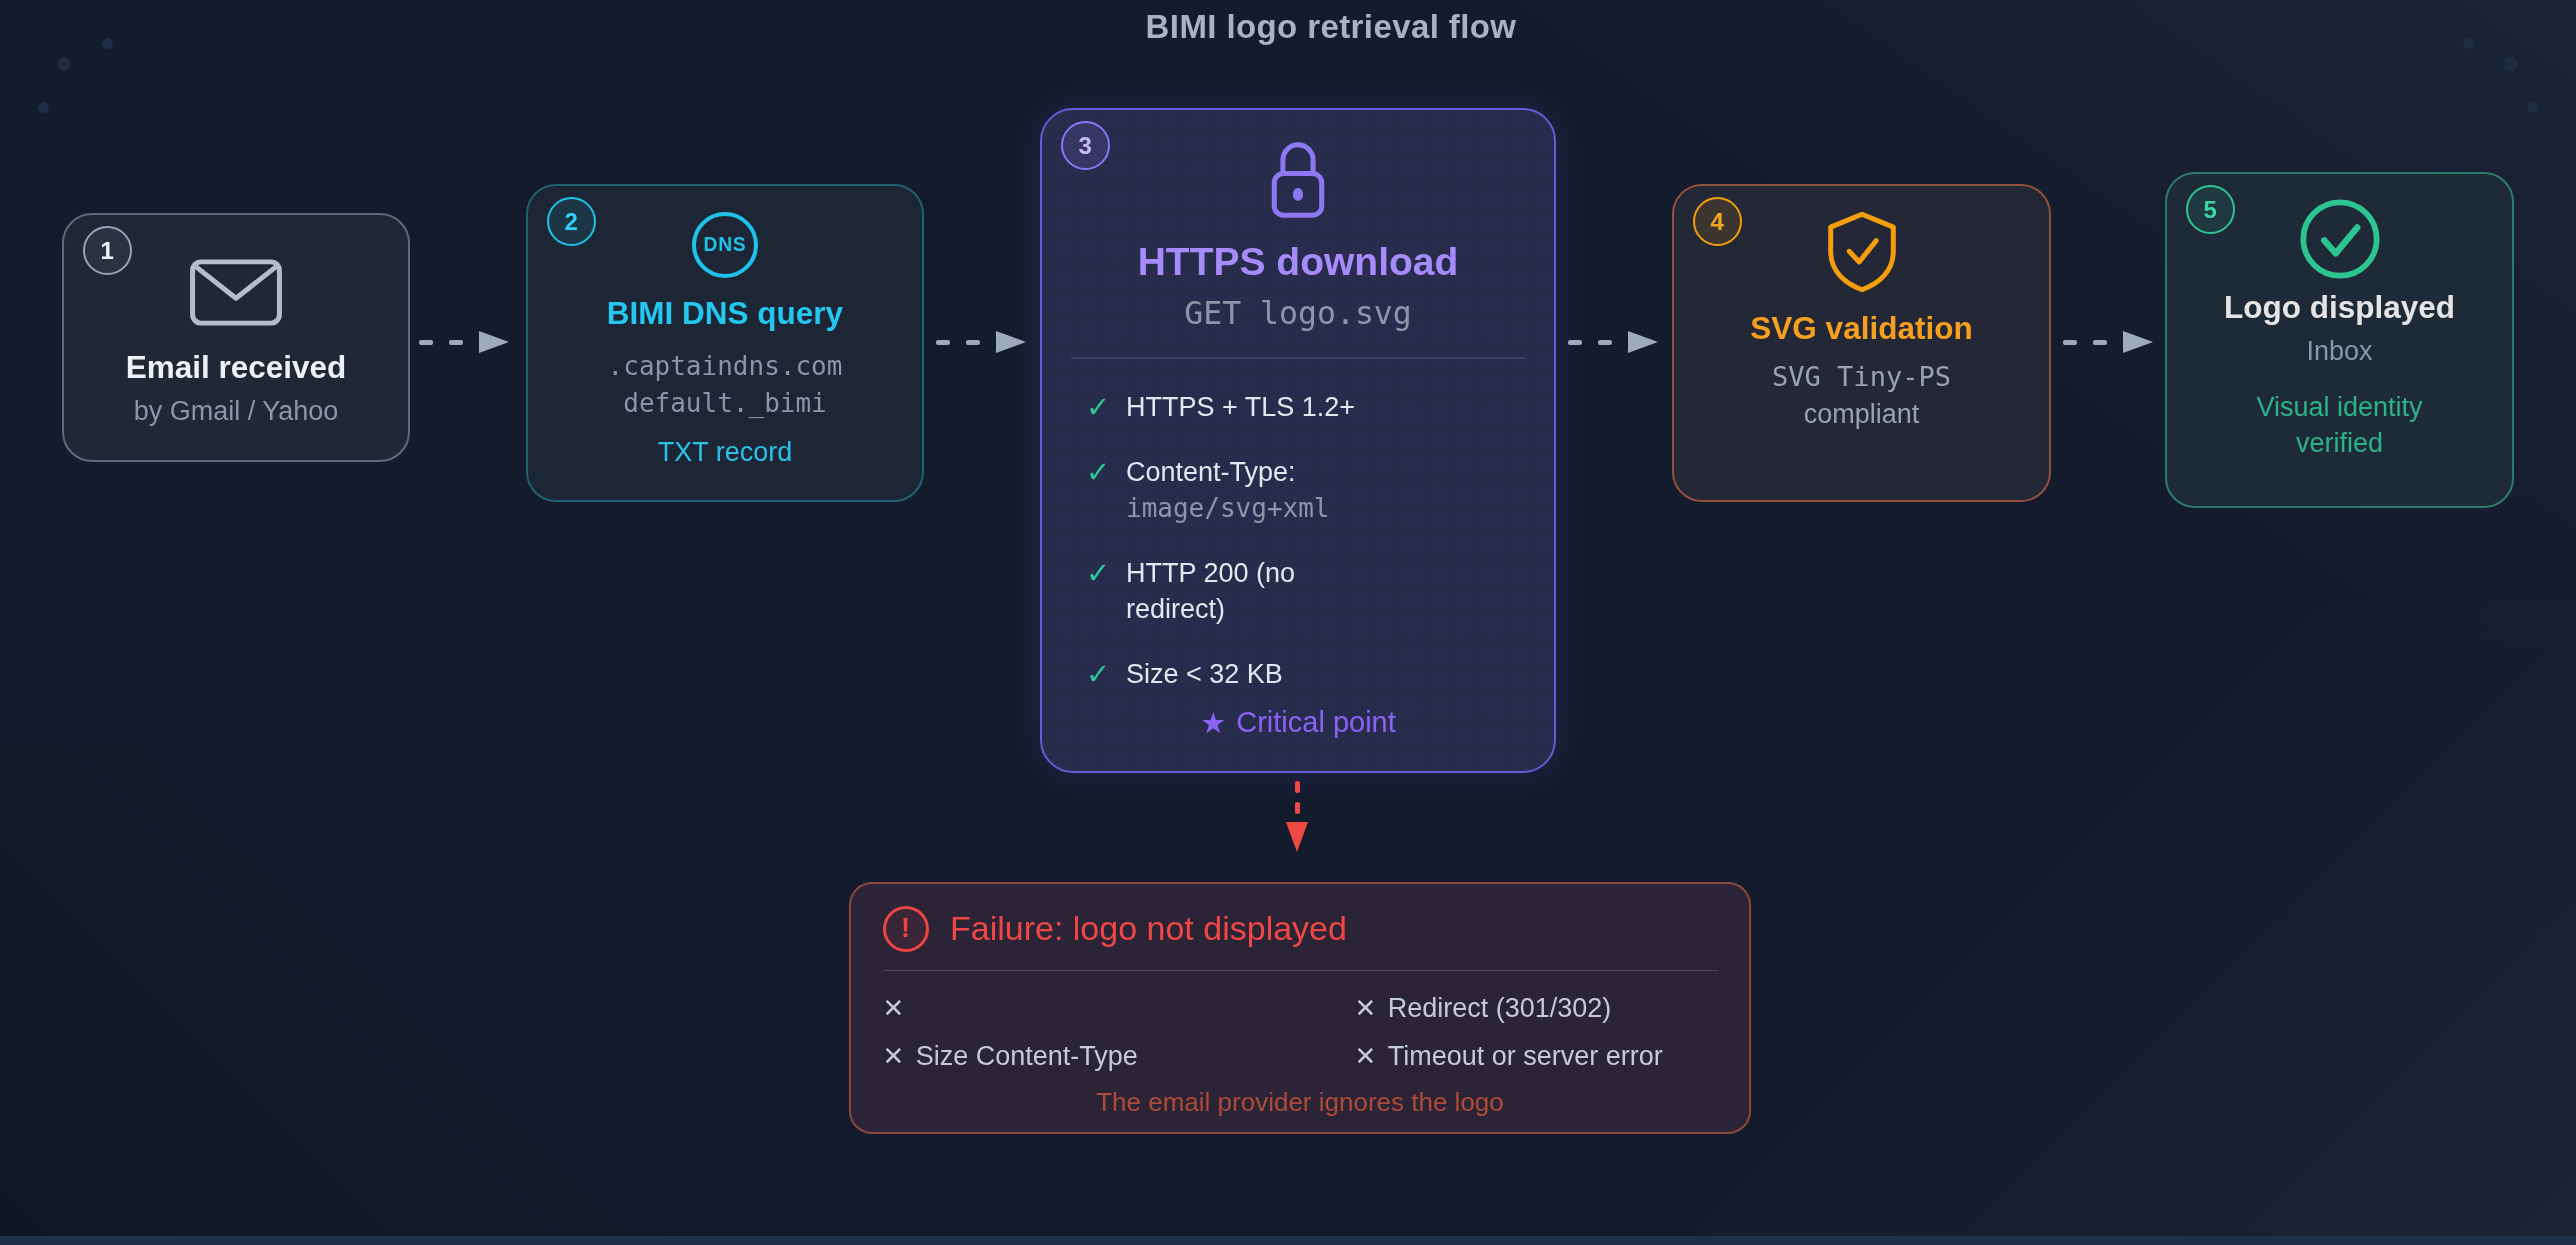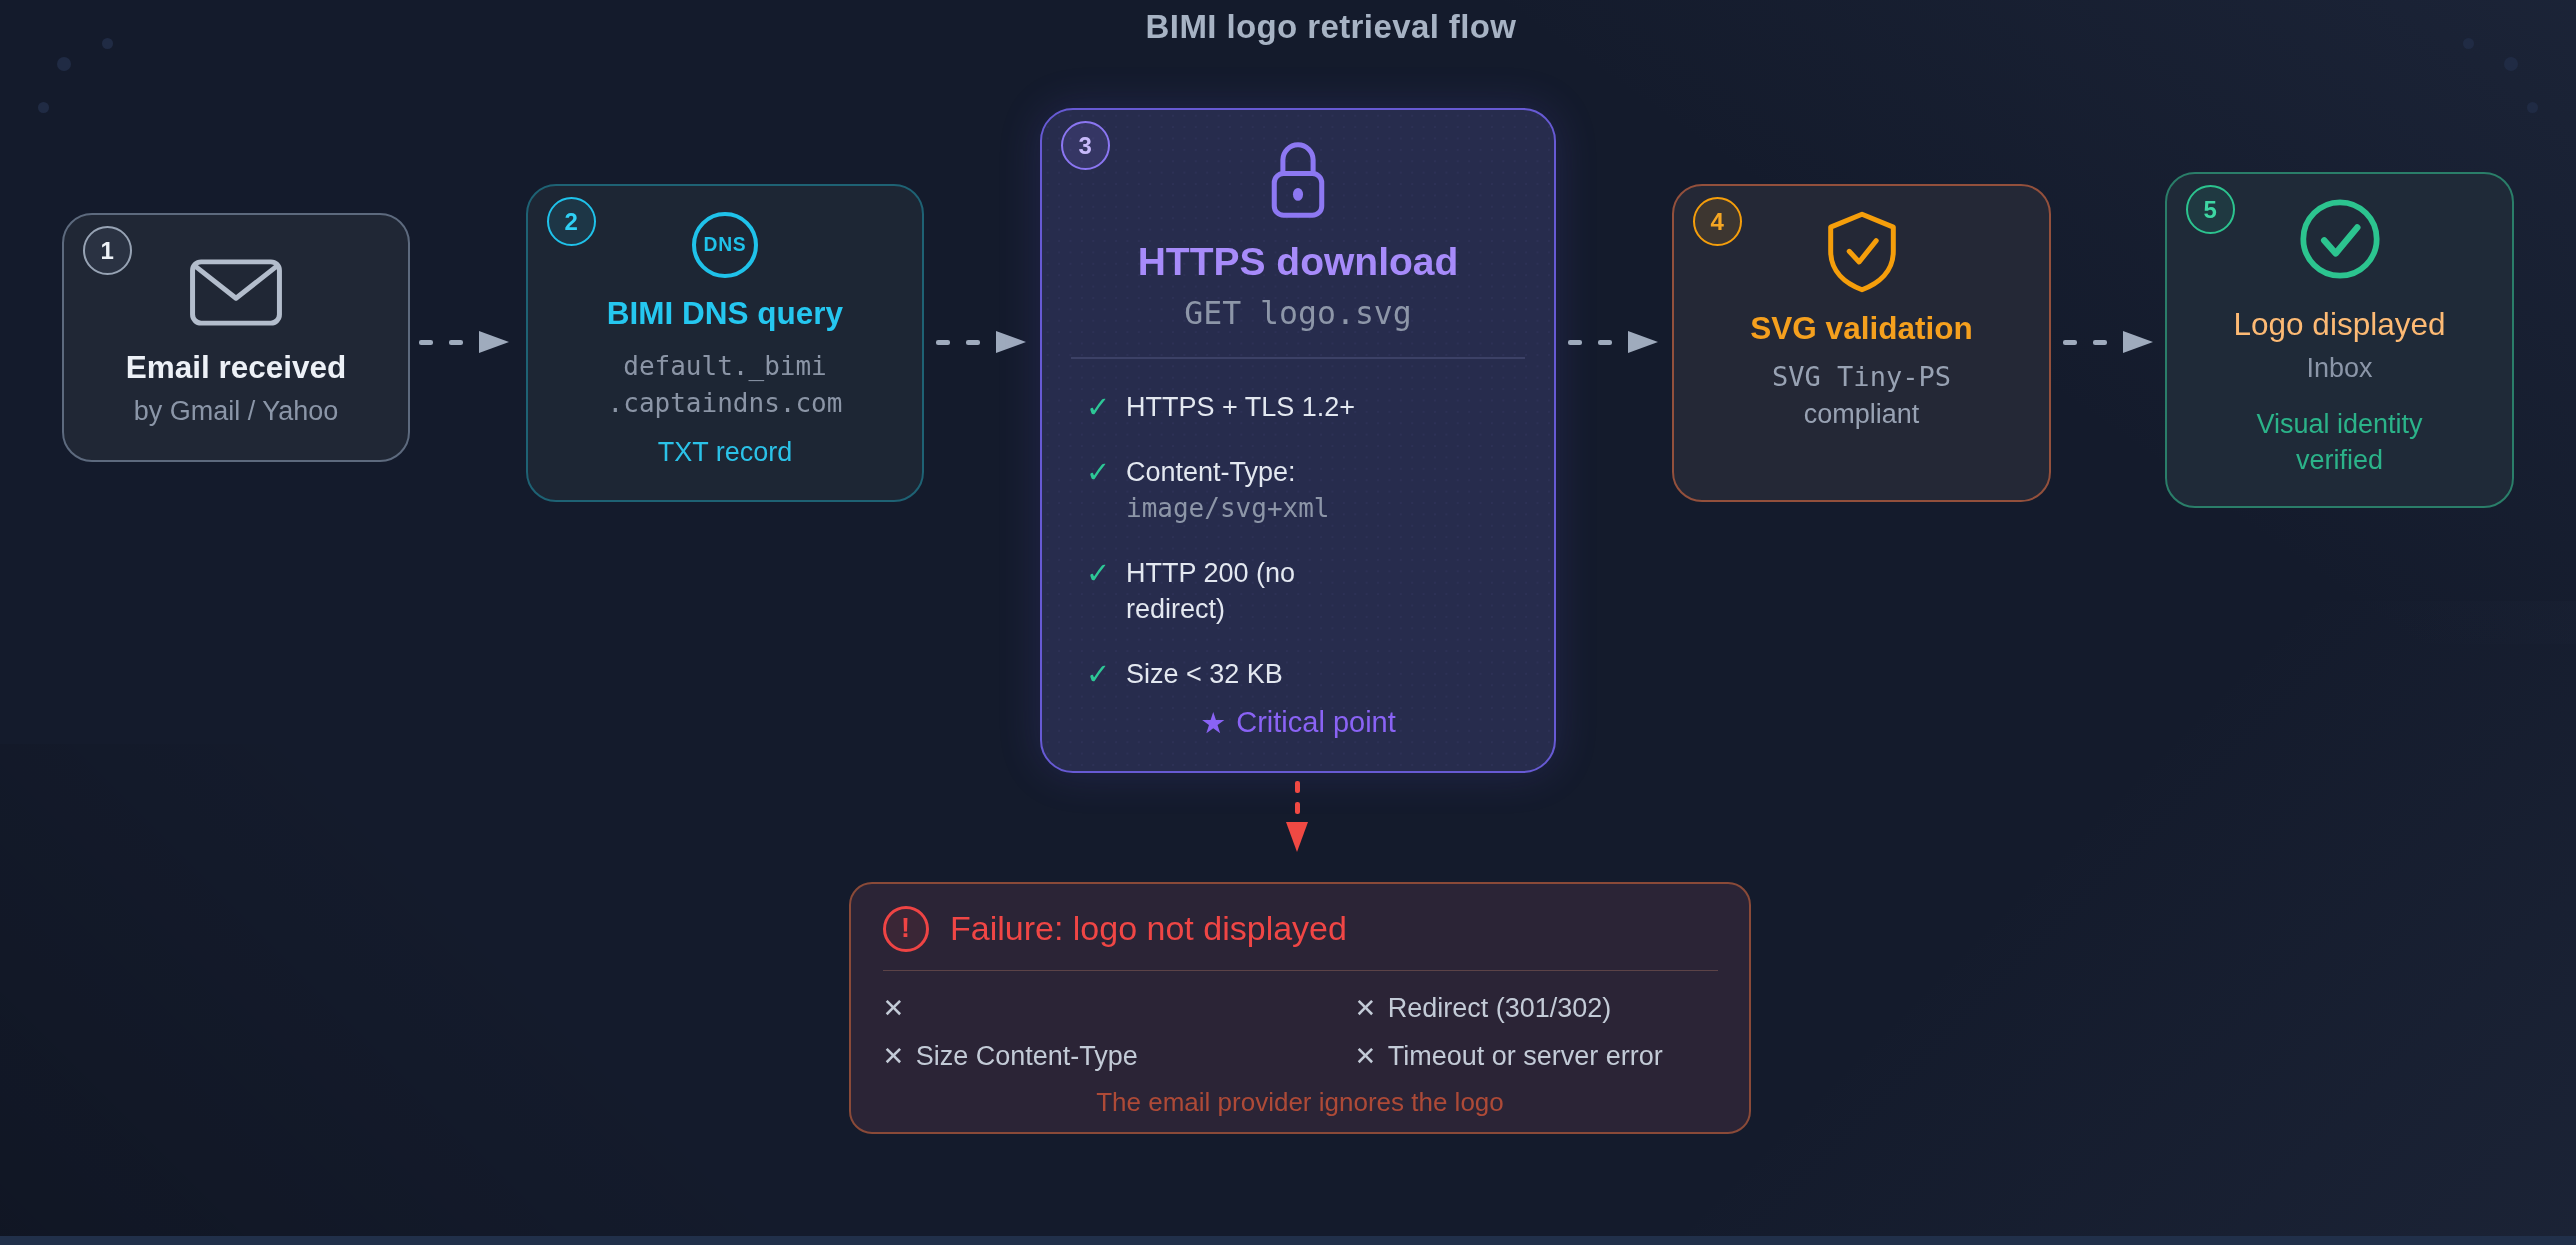--- a/index.html
+++ b/index.html
@@ -77,21 +77,21 @@
   .card4 .badge{border:2.9px solid #f59e0b;background:rgba(245,158,11,0.12);color:#f5a623;}
   .card4 .icon-wrap{margin-top:24px;}
   .card4 .step-title{margin-top:15.7px;font-size:31.5px;font-weight:bold;color:#f5a01e;text-align:center;}
   .card4 .step-sub-mono{margin-top:14.3px;font-family:"DejaVu Sans Mono", monospace;font-size:27px;color:#98a2b3;}
   .card4 .step-sub{margin-top:7.2px;font-size:27px;color:#98a2b3;}
 
   
   .card5{left:2165px;top:172px;width:349px;height:336px;background:#1f2a38;border:2.1px solid #2a7e69;}
   .card5 .badge{border:2.9px solid #2cc48f;background:rgba(44,196,143,0.10);color:#3ed6a3;}
   .card5 .icon-wrap{margin-top:24px;}
-  .card5 .step-title{margin-top:26px;font-size:31.5px;font-weight:normal;color:#fdba74;}
+  .card5 .step-title{margin-top:9px;font-size:31.5px;font-weight:bold;color:#e5e5e5;}
   .card5 .step-sub{margin-top:10px;font-size:27px;color:#8b96a8;}
   .card5 .step-footer{margin:21.5px auto 0;font-size:27px;color:#2bb389;max-width:236px;line-height:36px;}
 
   
   .h-arrow{position:absolute;top:331px;display:flex;align-items:center;gap:15.7px;}
   .h-arrow .dash{width:14.3px;height:5px;background:#9fabbd;border-radius:2.1px;}
   .h-arrow .tri{width:0;height:0;border-top:11.4px solid transparent;border-bottom:11.4px solid transparent;border-left:30px solid #9fabbd;}
 
   .v-arrow{position:absolute;left:1286px;top:781px;display:flex;flex-direction:column;align-items:center;gap:8.6px;}
   .v-arrow .dash{width:5px;height:12px;background:#f04943;border-radius:2.1px;}
@@ -154,22 +154,22 @@
     <div class="tri"></div>
   </div>
 
   <div class="card card2">
     <div class="badge">2</div>
     <div class="dns-circle">
       <span>DNS</span>
     </div>
     <div class="step-title">BIMI DNS query</div>
     <div class="domain">
+      <span style="display:block">.captaindns.com</span>
       <span style="display:block">default._bimi</span>
-      <span style="display:block">.captaindns.com</span>
     </div>
     <div class="step-footer">TXT record</div>
   </div>
 
   <div class="h-arrow" style="left:936px;">
     <div class="dash"></div>
     <div class="dash"></div>
     <div class="tri"></div>
   </div>
 

